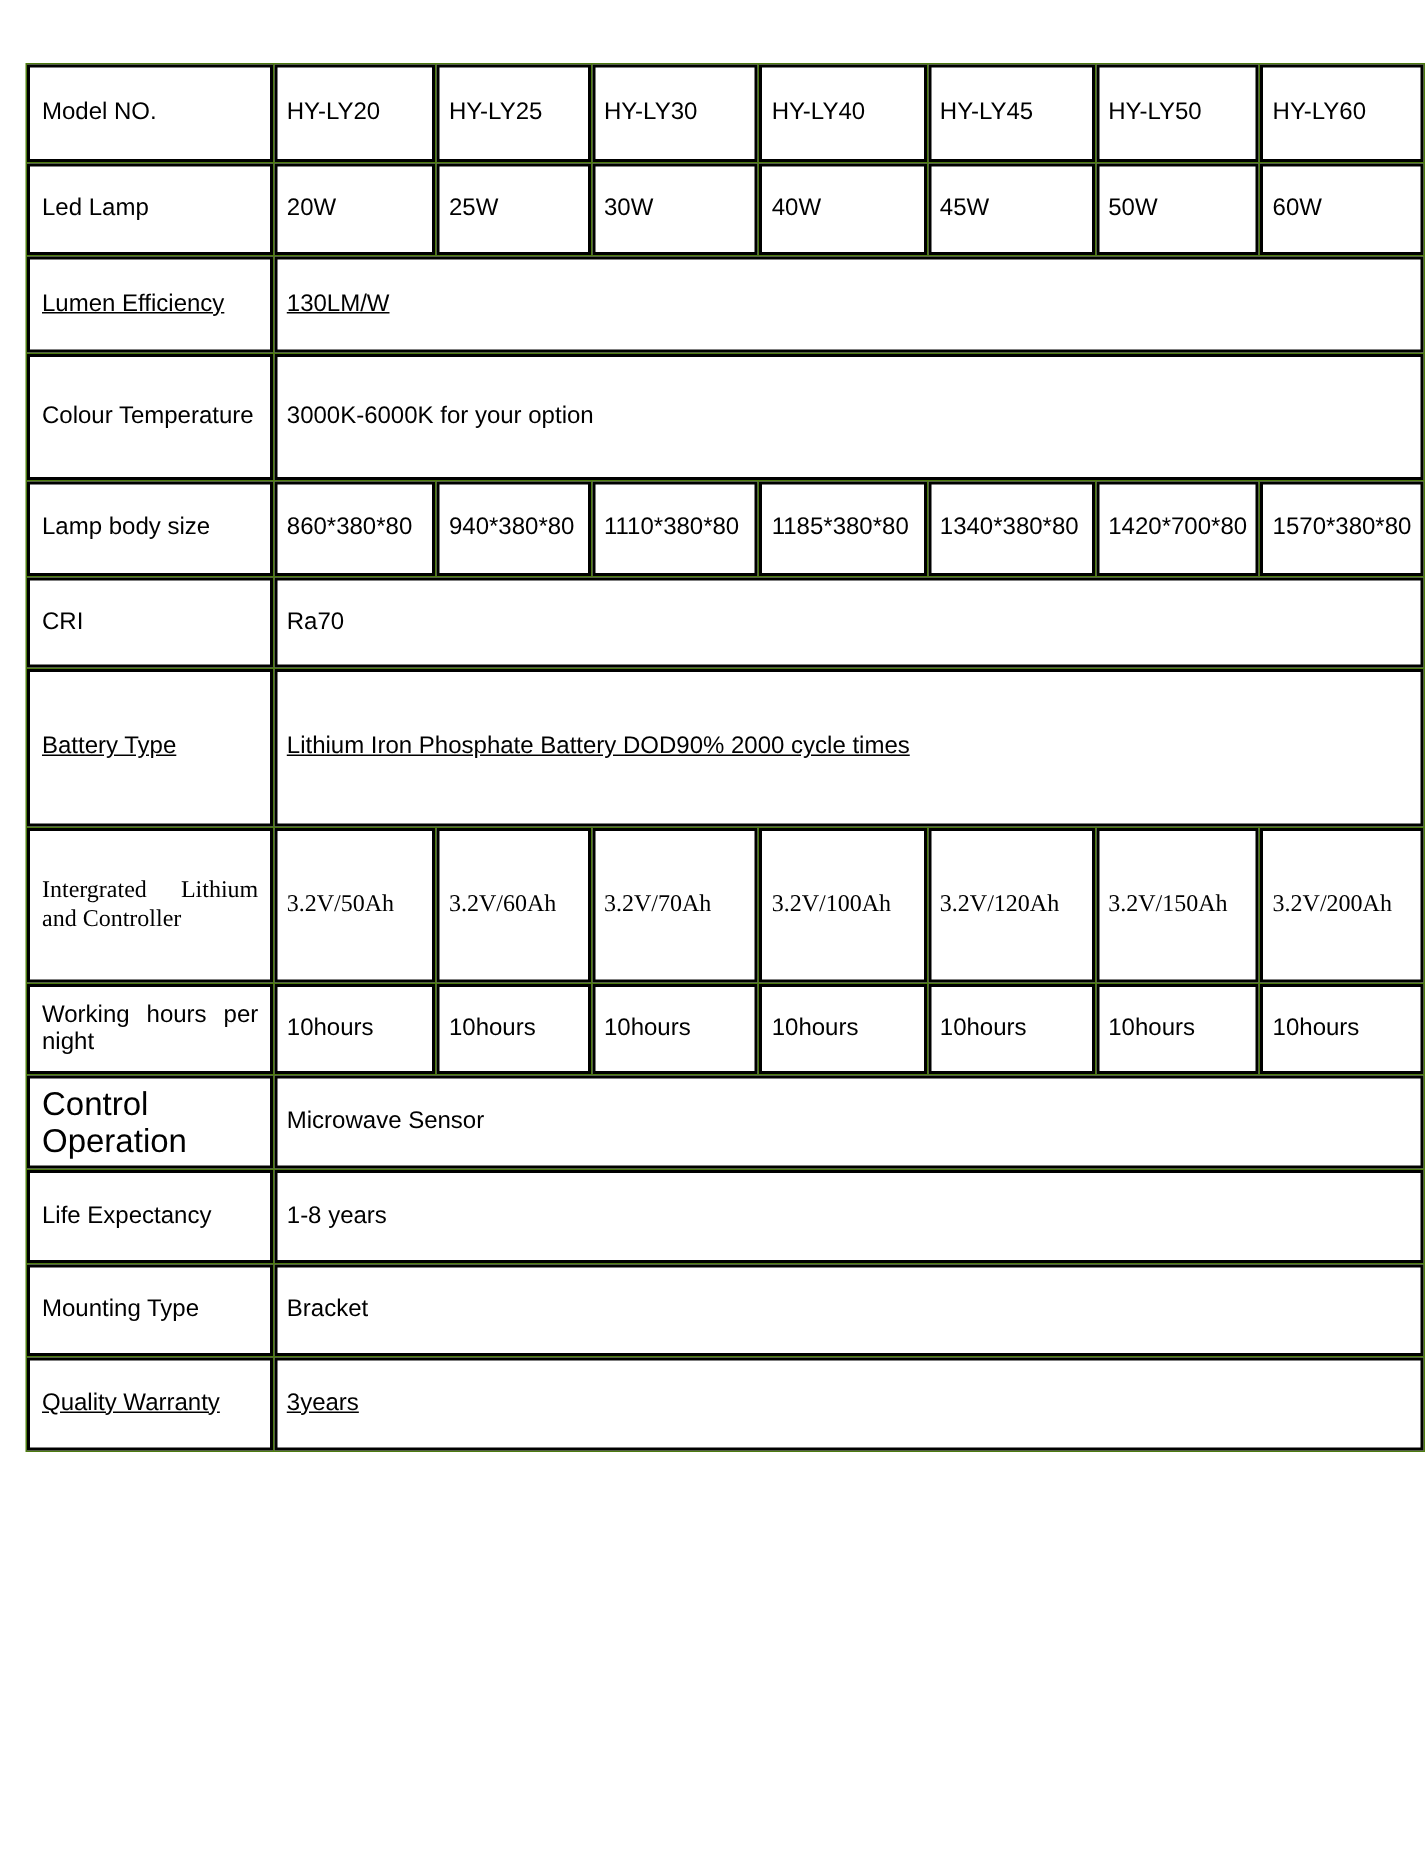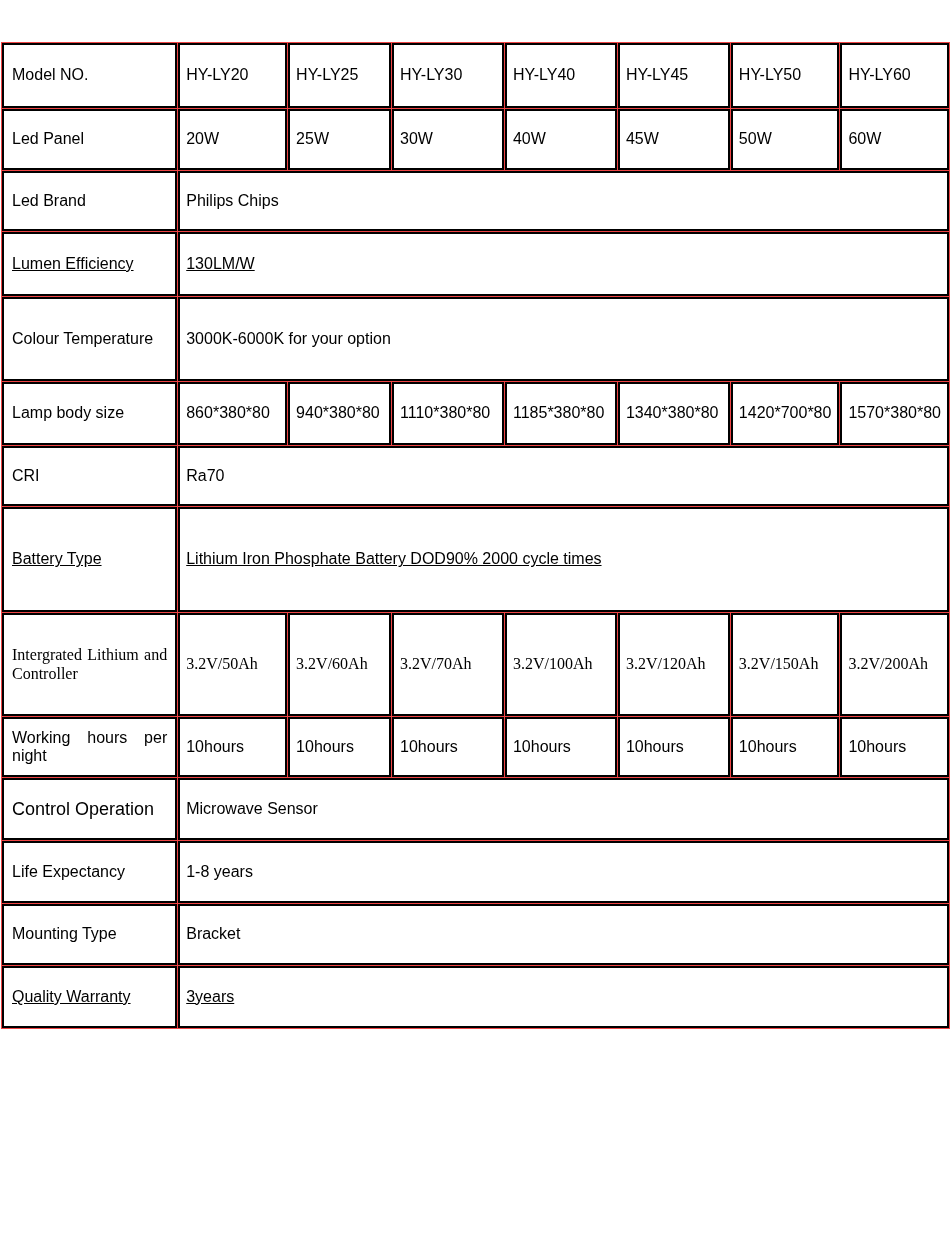--- a/index.html
+++ b/index.html
@@ -11,41 +11,41 @@
     width: 950px;
     height: 1250px;
     font-family: "Liberation Sans", sans-serif;
     color: #000000;
     overflow: hidden;
   }
   table.spec-table {
     border-collapse: separate;
     border-spacing: 1px;
     table-layout: fixed;
-    margin: 42px 0 0 1px;
-    background: #ef4444;
+    margin: 42px 0 0 17px;
+    background: #4d7c0f;
   }
   table.spec-table td {
     border: 2px solid #000000;
     box-sizing: border-box;
     vertical-align: middle;
     font-size: 16px;
     line-height: 1.15;
     padding: 0 6px;
     background: #ffffff;
     overflow: hidden;
     overflow-wrap: break-word;
     word-wrap: break-word;
   }
   table.spec-table td.label-cell {
     padding: 0 8px;
     text-align: justify;
   }
   table.spec-table td.label-large {
-    font-size: 18px;
+    font-size: 22px;
   }
   
   col.c0 { width: 176px; }
   col.c1 { width: 109px; }
   col.c2 { width: 103px; }
   col.c3 { width: 112px; }
   col.c4 { width: 112px; }
   col.c5 { width: 112px; }
   col.c6 { width: 106px; }
   col.c7 { width: 106px; }
@@ -69,32 +69,28 @@
         <td class="label-cell">Model NO.</td>
         <td class="value-cell">HY-LY20</td>
         <td class="value-cell">HY-LY25</td>
         <td class="value-cell">HY-LY30</td>
         <td class="value-cell">HY-LY40</td>
         <td class="value-cell">HY-LY45</td>
         <td class="value-cell">HY-LY50</td>
         <td class="value-cell">HY-LY60</td>
       </tr>
       <tr style="height: 61px;">
-        <td class="label-cell">Led Panel</td>
+        <td class="label-cell">Led Lamp</td>
         <td class="value-cell">20W</td>
         <td class="value-cell">25W</td>
         <td class="value-cell">30W</td>
         <td class="value-cell">40W</td>
         <td class="value-cell">45W</td>
         <td class="value-cell">50W</td>
         <td class="value-cell">60W</td>
-      </tr>
-      <tr style="height: 60px;">
-        <td class="label-cell">Led Brand</td>
-        <td class="value-cell span-cell" colspan="7">Philips Chips</td>
       </tr>
       <tr style="height: 64px; text-decoration: underline;">
         <td class="label-cell">Lumen Efficiency</td>
         <td class="value-cell span-cell" colspan="7">130LM/W</td>
       </tr>
       <tr style="height: 84px;">
         <td class="label-cell">Colour Temperature</td>
         <td class="value-cell span-cell" colspan="7">3000K-6000K for your option</td>
       </tr>
       <tr style="height: 63px;">

